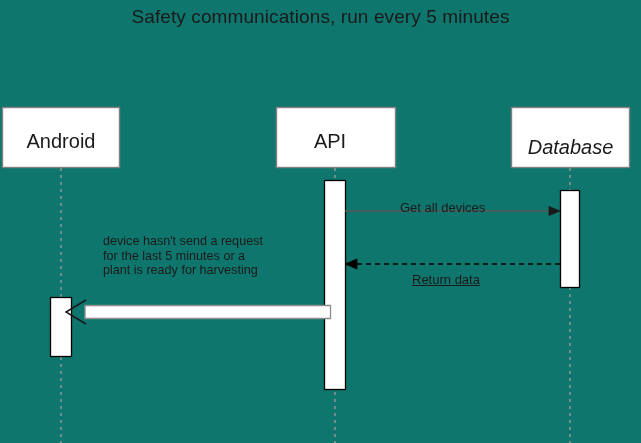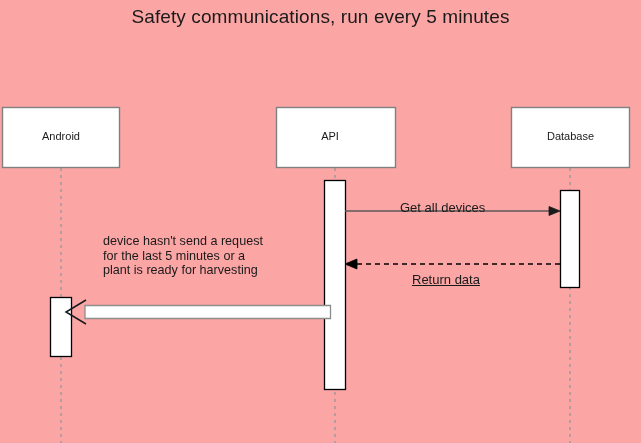--- a/index.html
+++ b/index.html
@@ -9,21 +9,21 @@
     background: #ffffff;
   }
   body {
     font-family: "Liberation Sans", sans-serif;
     -webkit-font-smoothing: antialiased;
   }
   #canvas {
     position: relative;
     width: 641px;
     height: 443px;
-    background: #fca5a5;
+    background: #0f766e;
     overflow: hidden;
   }
   #diagram-svg {
     position: absolute;
     left: 0;
     top: 0;
     width: 641px;
     height: 443px;
   }
   .diagram-title {
@@ -33,21 +33,21 @@
     width: 641px;
     text-align: center;
     font-size: 19px;
     color: #1a1a1a;
     letter-spacing: 0.1px;
     white-space: nowrap;
   }
   .participant-label {
     position: absolute;
     text-align: center;
-    font-size: 11px;
+    font-size: 20px;
     color: #1a1a1a;
     white-space: nowrap;
   }
   .msg-label {
     position: absolute;
     font-size: 13px;
     color: #1a1a1a;
     white-space: nowrap;
     text-align: center;
   }
@@ -104,21 +104,21 @@
     </g>
 
   </svg>
 
   <div class="diagram-title" style="top:6px;">Safety communications, run every 5 minutes</div>
 
   <div class="participant-label" style="left:2px; top:130px; width:118px;">Android</div>
 
   <div class="participant-label" style="left:276px; top:130px; width:108px;">API</div>
 
-  <div class="participant-label" style="left:511px; top:130px; width:119px;">Database</div>
+  <div class="participant-label" style="left:511px; top:136px; width:119px;font-style:italic;">Database</div>
 
   <div class="msg-label" style="left:400px; top:193px;margin-top:7px;">Get all devices</div>
 
   <div class="msg-label" style="left:412px; top:272px;text-decoration:underline;">Return data</div>
 
   <div class="note-text" style="left:103px; top:234px;">
     <div>device hasn't send a request</div>
     <div>for the last 5 minutes or a</div>
     <div>plant is ready for harvesting</div>
   </div>

